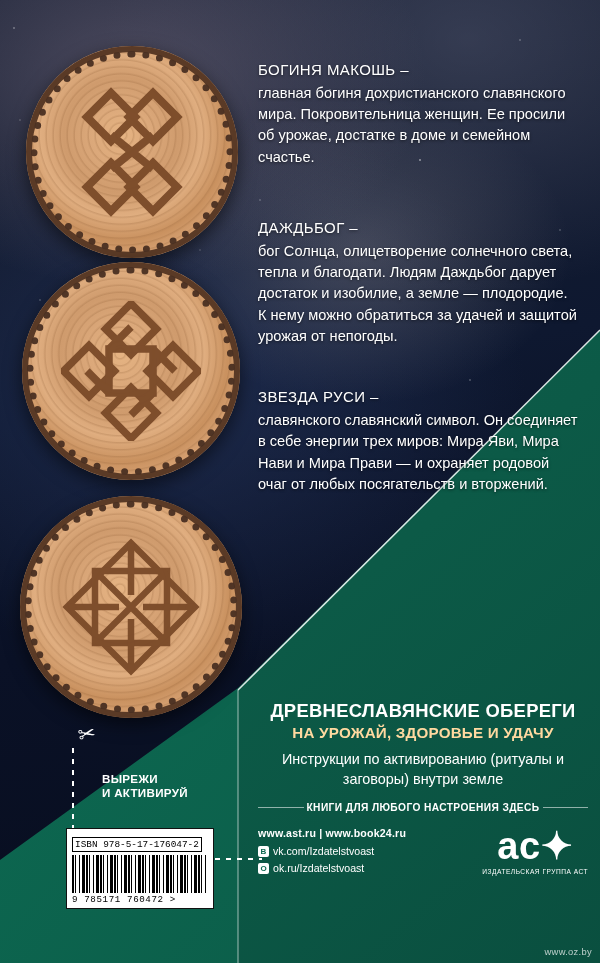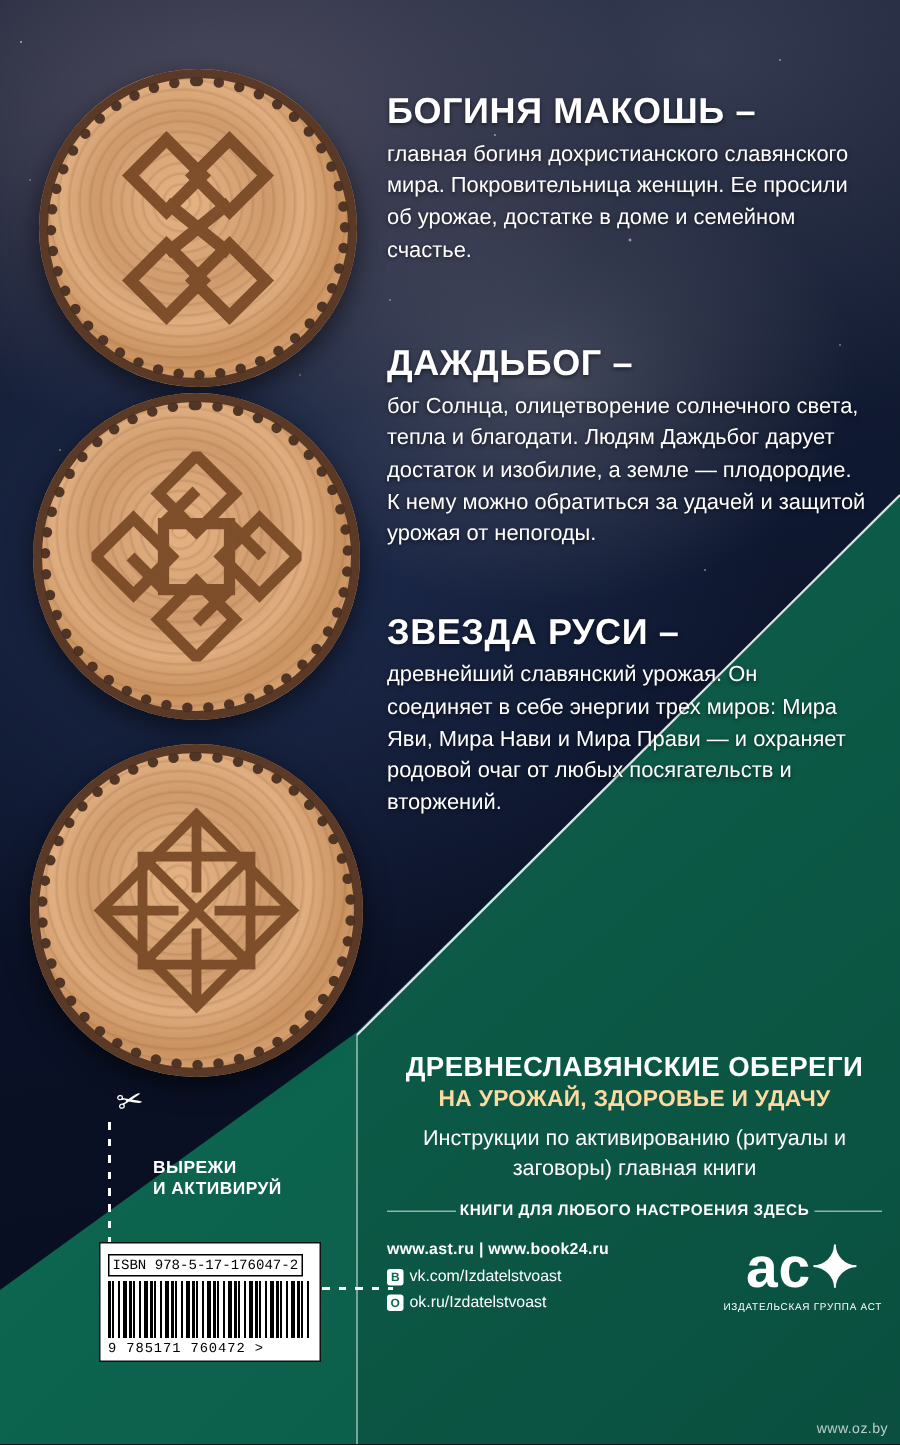--- a/index.html
+++ b/index.html
@@ -72,22 +72,22 @@
   .texts {
     position: absolute;
     left: 258px;
     top: 62px;
     width: 320px;
     color: #ffffff;
   }
   .block { margin-bottom: 22px; }
   .block h2 {
     margin: 0 0 4px 0;
-    font-size: 24px;
-    font-weight: 700;
+    font-size: 15px;
+    font-weight: 400;
     letter-spacing: 0.4px;
     line-height: 1.12;
     text-shadow: 0 1px 3px rgba(0,0,0,0.55);
   }
   .block p {
     margin: 0;
     font-size: 14.6px;
     line-height: 1.46;
     font-weight: 400;
     text-shadow: 0 1px 3px rgba(0,0,0,0.6);
@@ -364,28 +364,28 @@
     <div class="block" id="block-1">
       <h2>БОГИНЯ МАКОШЬ –</h2>
       <p>главная богиня дохристианского славянского мира. Покровительница женщин. Ее просили об урожае, достатке в доме и семейном счастье.</p>
     </div>
     <div class="block" id="block-2">
       <h2>ДАЖДЬБОГ –</h2>
       <p>бог Солнца, олицетворение солнечного света, тепла и благодати. Людям Даждьбог дарует достаток и изобилие, а земле — плодородие. К нему можно обратиться за удачей и защитой урожая от непогоды.</p>
     </div>
     <div class="block" id="block-3">
       <h2>ЗВЕЗДА РУСИ –</h2>
-      <p>древнейший славянский урожая. Он соединяет в себе энергии трех миров: Мира Яви, Мира Нави и Мира Прави — и охраняет родовой очаг от любых посягательств и вторжений.</p>
+      <p>славянского славянский символ. Он соединяет в себе энергии трех миров: Мира Яви, Мира Нави и Мира Прави — и охраняет родовой очаг от любых посягательств и вторжений.</p>
     </div>
   </div>
 
   <div class="bottom">
     <div class="b-title">ДРЕВНЕСЛАВЯНСКИЕ ОБЕРЕГИ</div>
     <div class="b-sub">НА УРОЖАЙ, ЗДОРОВЬЕ И УДАЧУ</div>
-    <div class="b-instr">Инструкции по активированию (ритуалы и заговоры) главная книги</div>
+    <div class="b-instr">Инструкции по активированию (ритуалы и заговоры) внутри земле</div>
 
     <div class="b-slogan-wrap">
       <span class="rule"></span>
       <span class="b-slogan">КНИГИ ДЛЯ ЛЮБОГО НАСТРОЕНИЯ ЗДЕСЬ</span>
       <span class="rule"></span>
     </div>
 
     <div class="b-foot">
       <div class="b-links">
         <div class="site">www.ast.ru | www.book24.ru</div>

